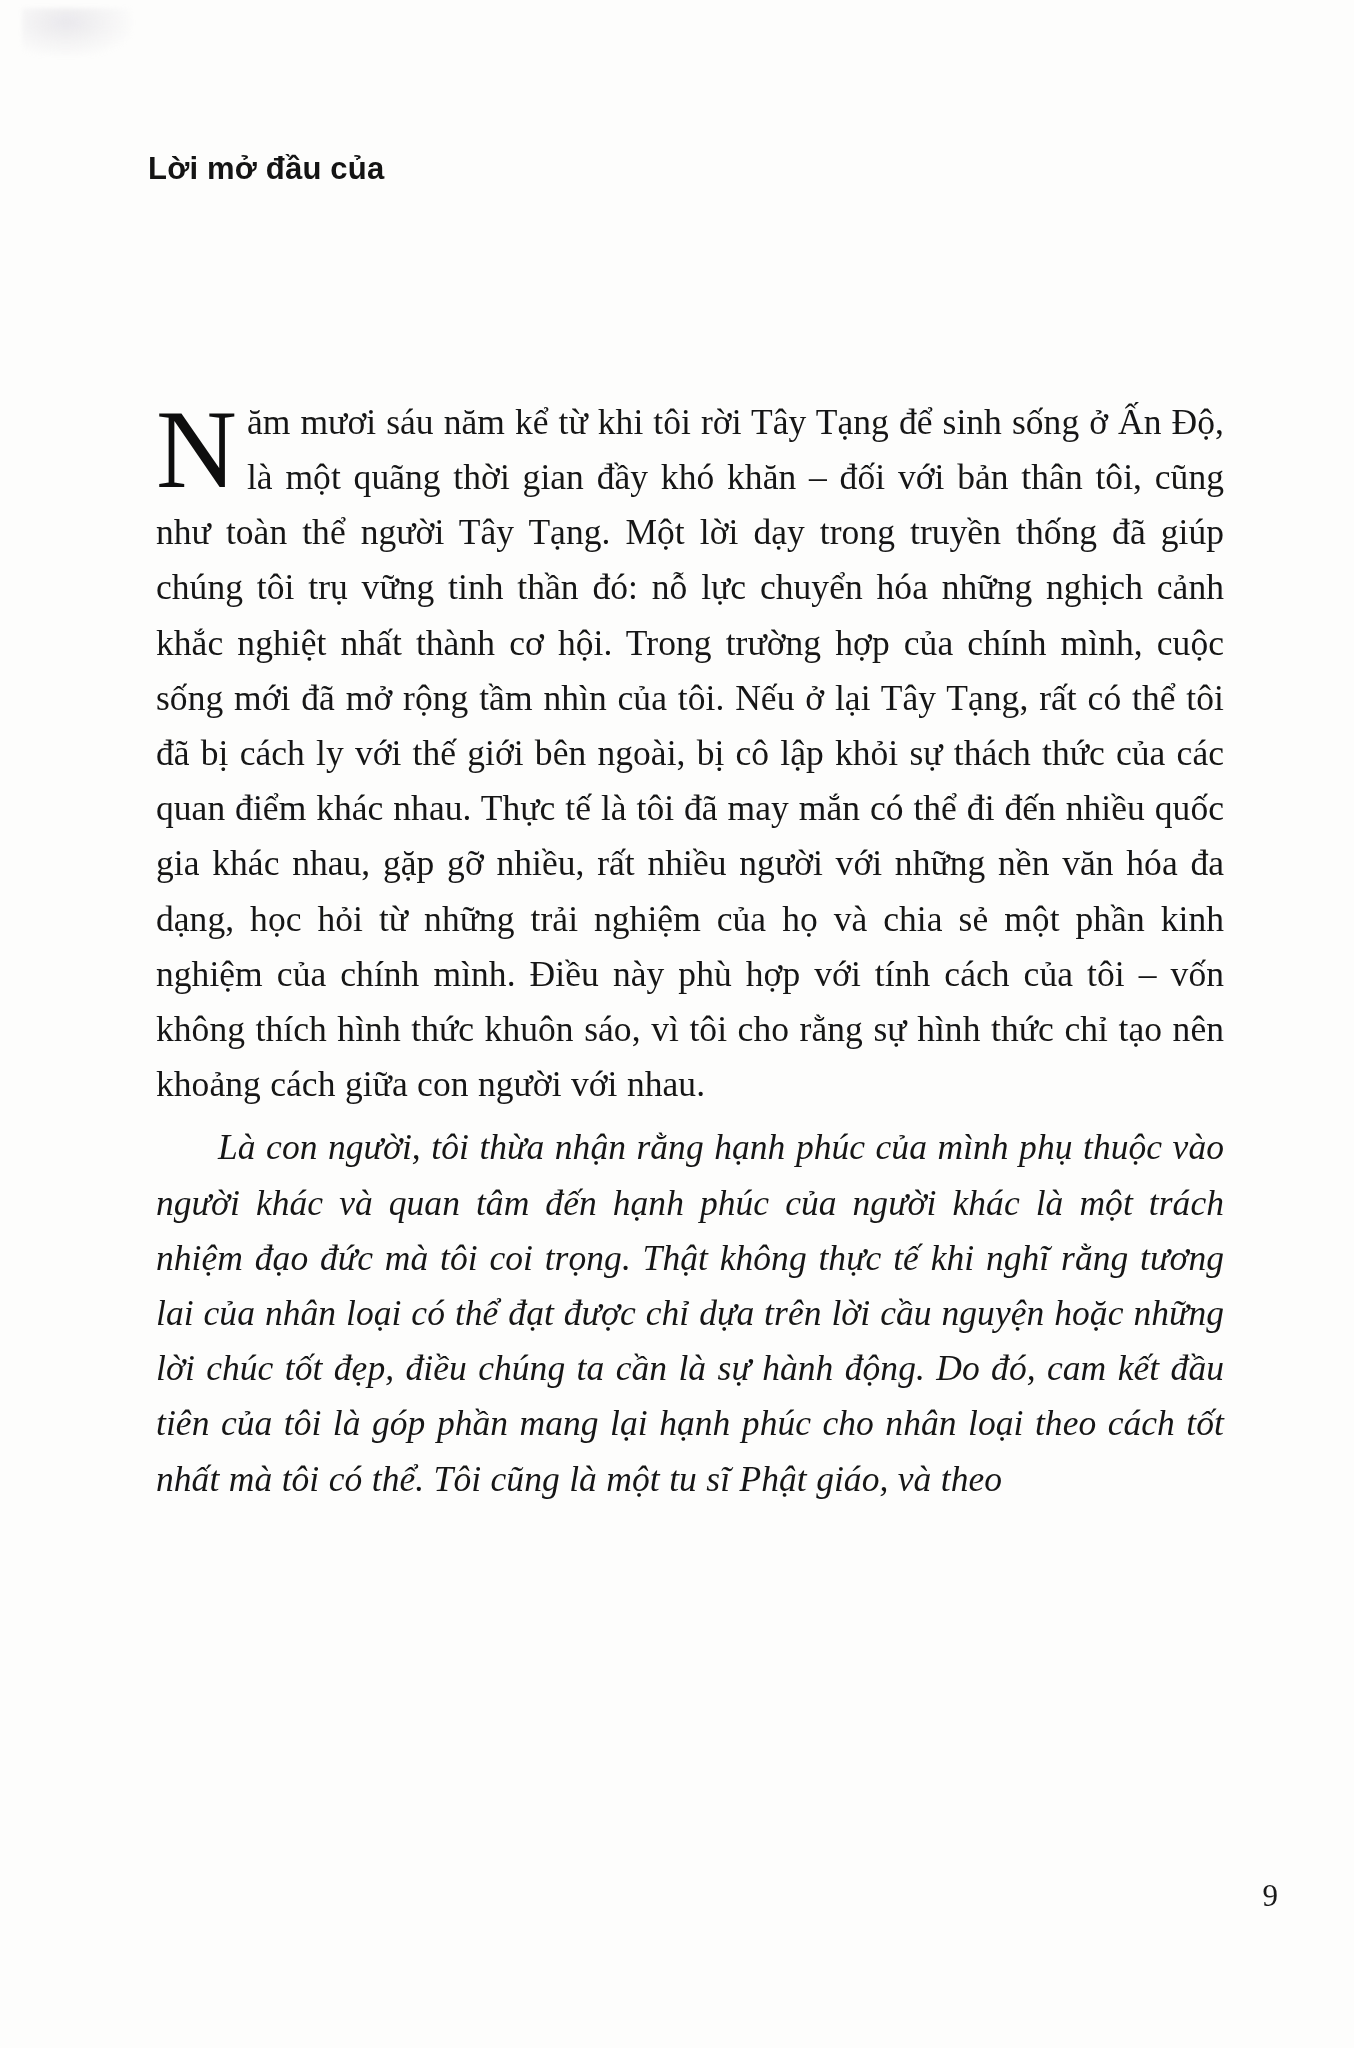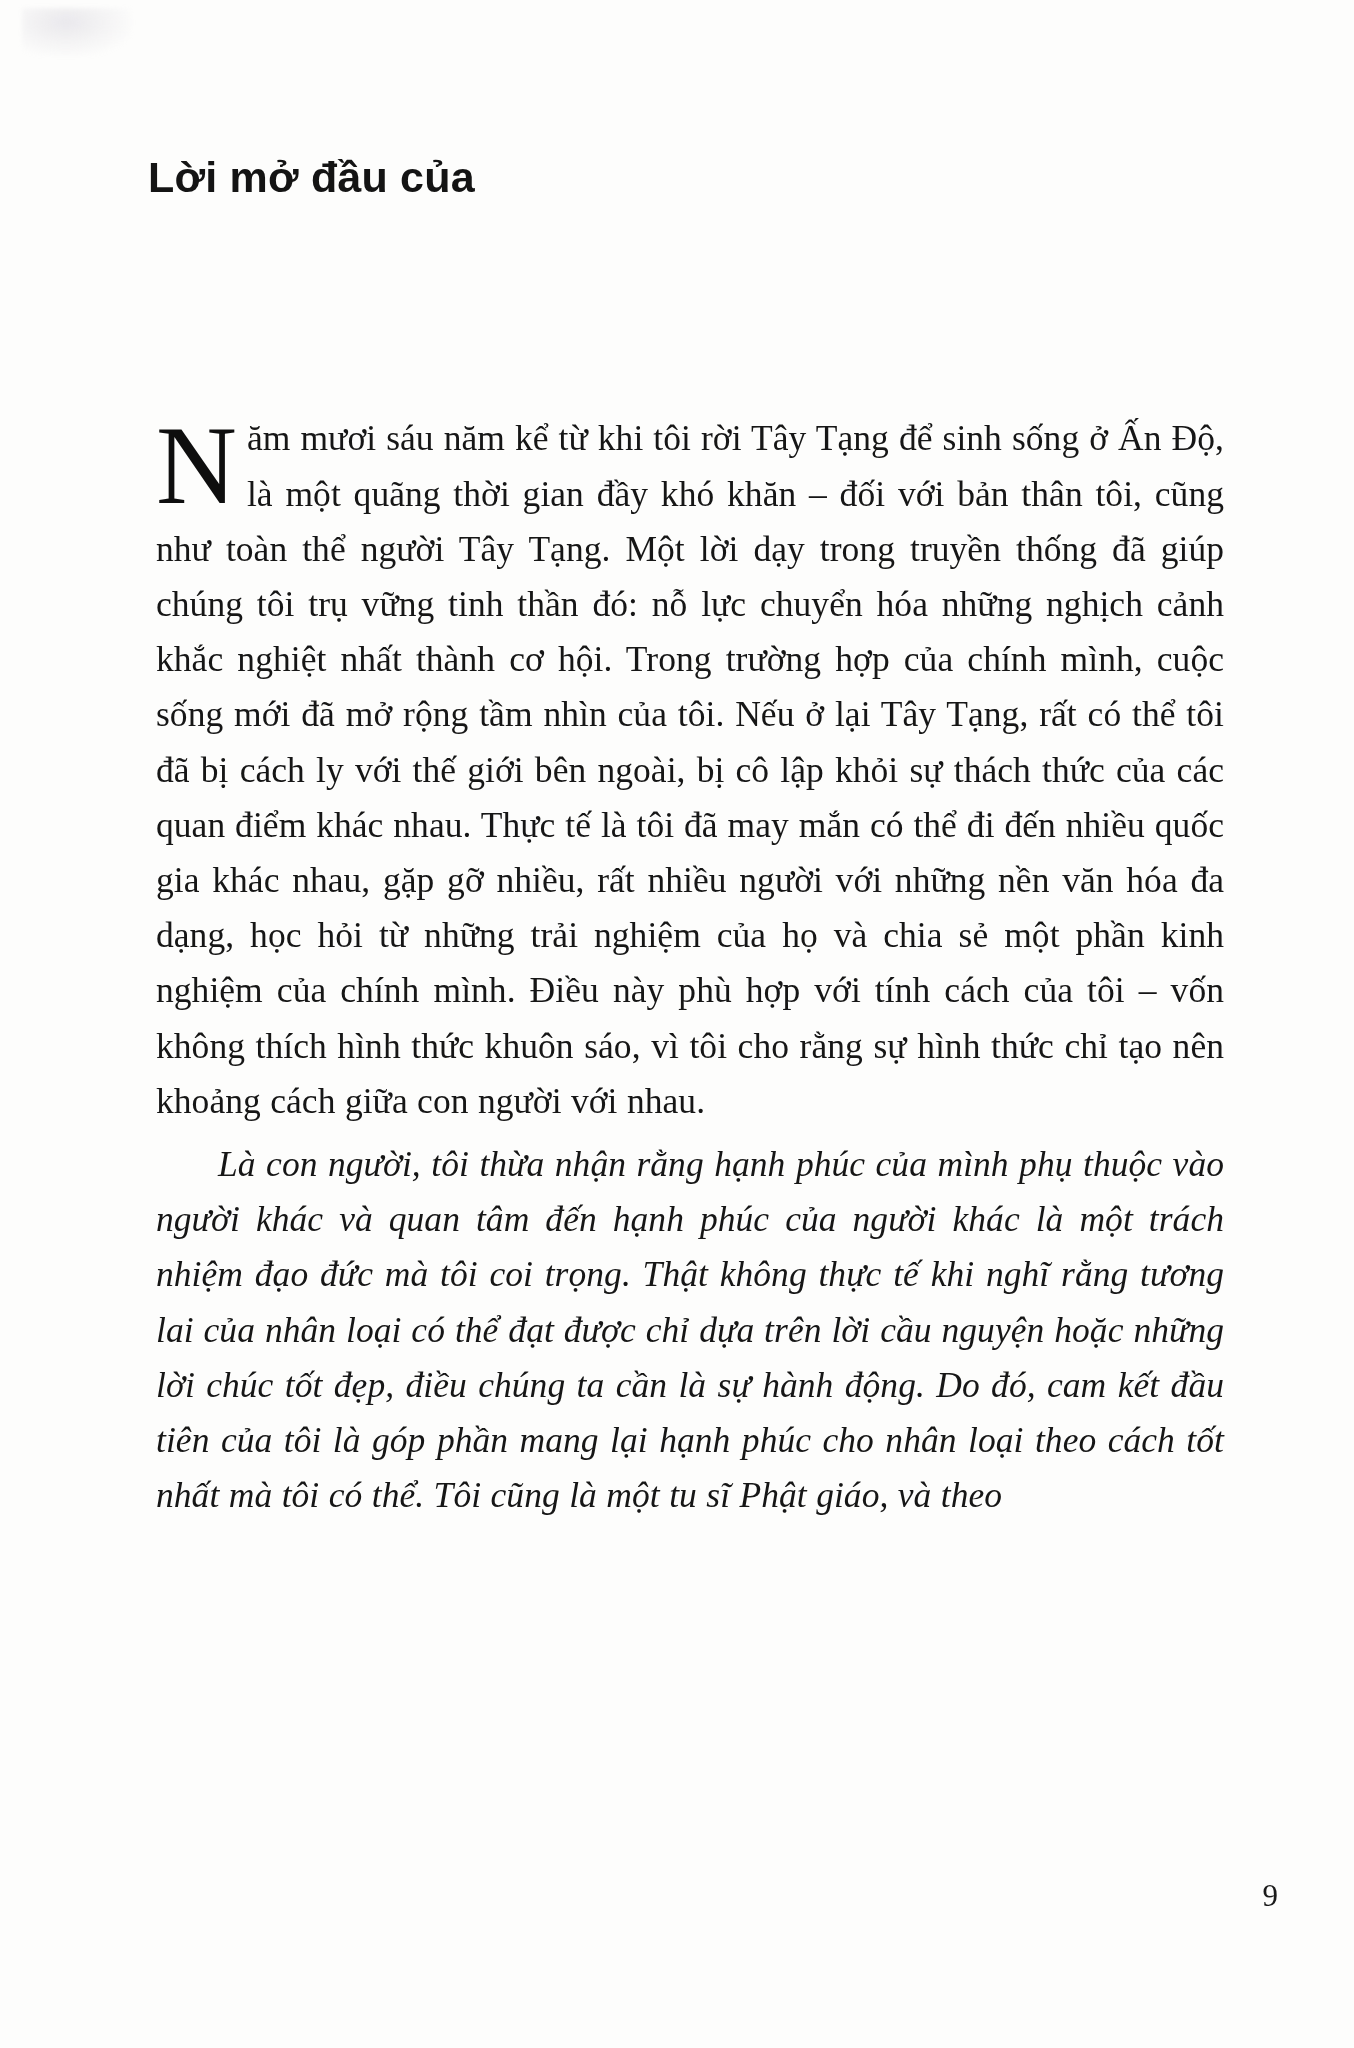--- a/index.html
+++ b/index.html
@@ -38,21 +38,21 @@
     top: 0;
     width: 1084px;
   }
 
   
   .chapter-title {
     margin: 0;
     padding-top: 148px;
     font-family: "Liberation Sans", "DejaVu Sans", sans-serif;
     font-weight: 700;
-    font-size: 43px;
+    font-size: 31px;
     line-height: 1.38;
     letter-spacing: 0.2px;
     color: #141414;
   }
   .chapter-title .title-line {
     display: block;
   }
 
   
   .body-copy {

